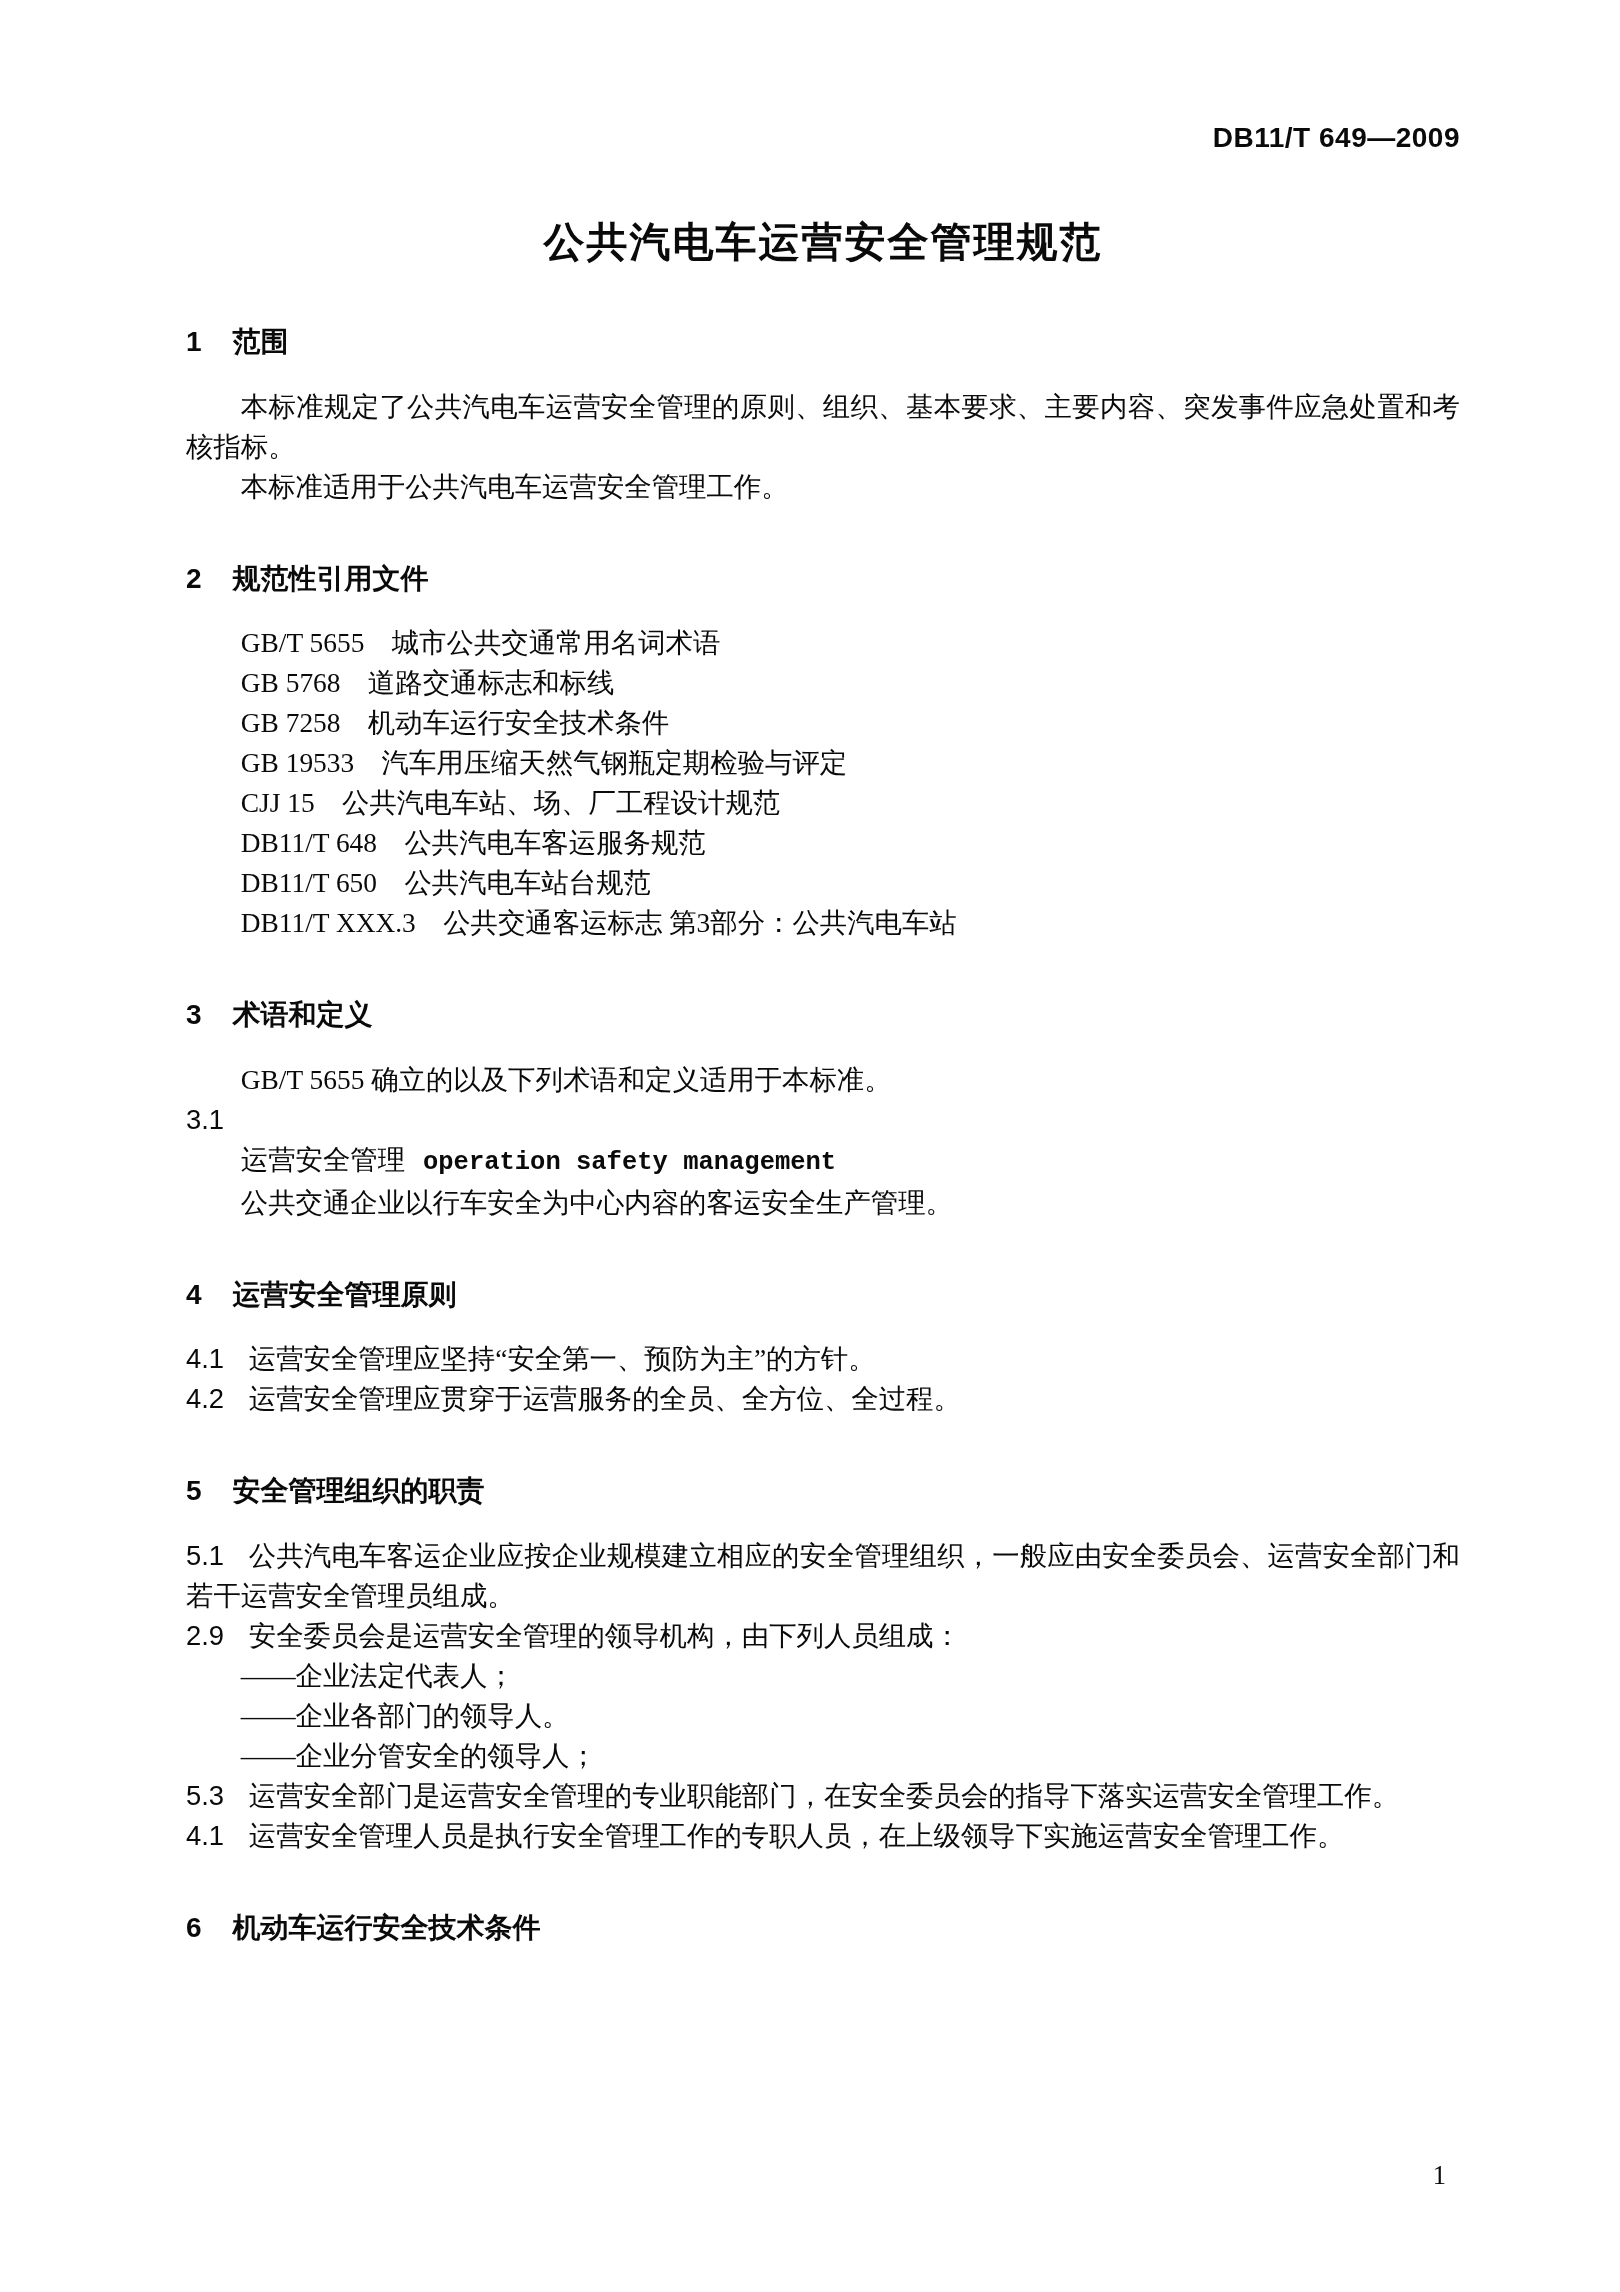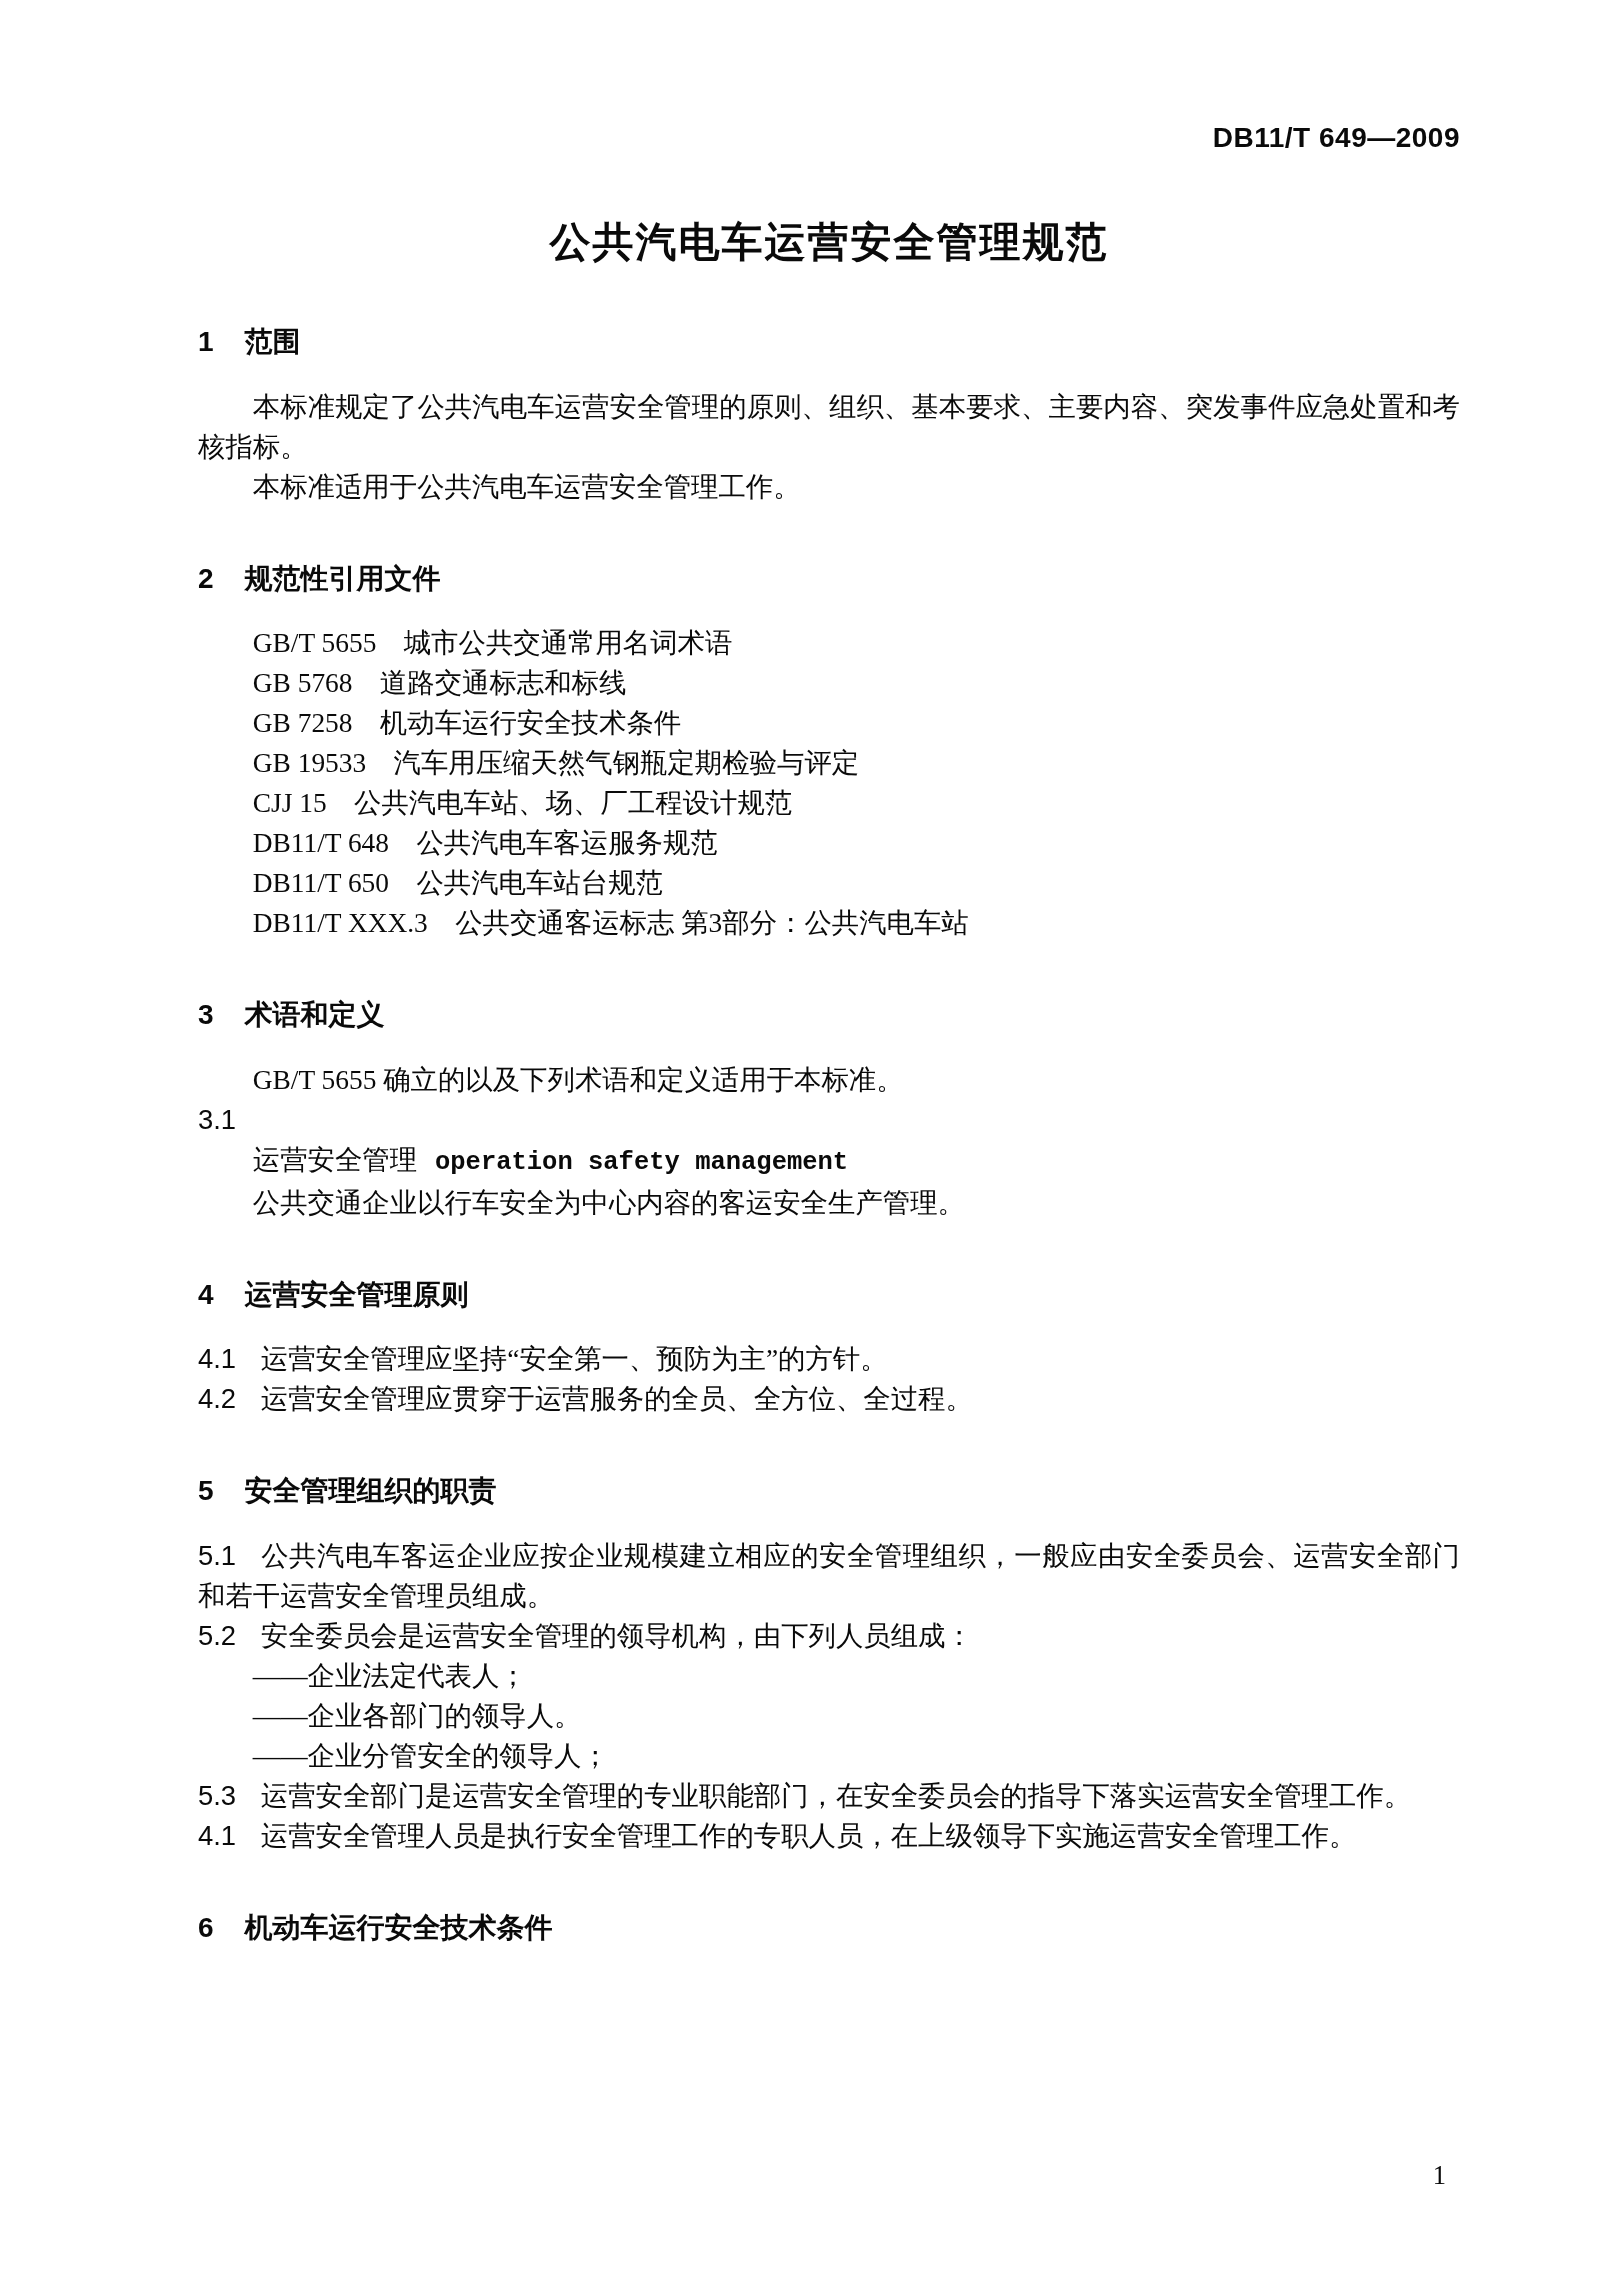--- a/index.html
+++ b/index.html
@@ -8,21 +8,21 @@
     position: relative;
     width: 1620px;
     height: 2293px;
     background: #ffffff;
     color: #0a0a0a;
     font-family: "Liberation Serif", "DejaVu Serif", serif;
     font-size: 27.4px;
     overflow: hidden;
     margin: 0 auto;
   }
-  .content { padding: 122px 160px 0 186px; margin-left: 12px; }
+  .content { padding: 122px 160px 0 186px; }
   .doc-number {
     text-align: right;
     font-family: "Liberation Sans", "DejaVu Sans", sans-serif;
     font-weight: 600;
     font-size: 28px;
     letter-spacing: 0.5px;
   }
   .doc-title {
     text-align: center;
     font-family: "Liberation Sans", "DejaVu Sans", sans-serif;
@@ -97,21 +97,21 @@
     <p class="body cnum-line"><span class="cnum">3.1</span></p>
     <p class="body term-line"><span class="term-zh">运营安全管理</span><span class="term-en">operation safety management</span></p>
     <p class="body ind">公共交通企业以行车安全为中心内容的客运安全生产管理。</p>
 
     <h2 class="sec"><span class="hnum">4</span><span>运营安全管理原则</span></h2>
     <p class="body clause"><span class="cnum">4.1</span><span>运营安全管理应坚持“安全第一、预防为主”的方针。</span></p>
     <p class="body clause"><span class="cnum">4.2</span><span>运营安全管理应贯穿于运营服务的全员、全方位、全过程。</span></p>
 
     <h2 class="sec"><span class="hnum">5</span><span>安全管理组织的职责</span></h2>
     <p class="body clause"><span class="cnum">5.1</span><span>公共汽电车客运企业应按企业规模建立相应的安全管理组织，一般应由安全委员会、运营安全部门和若干运营安全管理员组成。</span></p>
-    <p class="body clause"><span class="cnum">5.2</span><span>安全委员会是运营安全管理的领导机构，由下列人员组成：</span></p>
+    <p class="body clause"><span class="cnum">2.9</span><span>安全委员会是运营安全管理的领导机构，由下列人员组成：</span></p>
     <p class="body dash">——企业法定代表人；</p>
     <p class="body dash">——企业各部门的领导人。</p>
     <p class="body dash">——企业分管安全的领导人；</p>
     <p class="body clause"><span class="cnum">5.3</span><span>运营安全部门是运营安全管理的专业职能部门，在安全委员会的指导下落实运营安全管理工作。</span></p>
     <p class="body clause"><span class="cnum">4.1</span><span>运营安全管理人员是执行安全管理工作的专职人员，在上级领导下实施运营安全管理工作。</span></p>
 
     <h2 class="sec"><span class="hnum">6</span><span>机动车运行安全技术条件</span></h2>
 
   </div>
 

